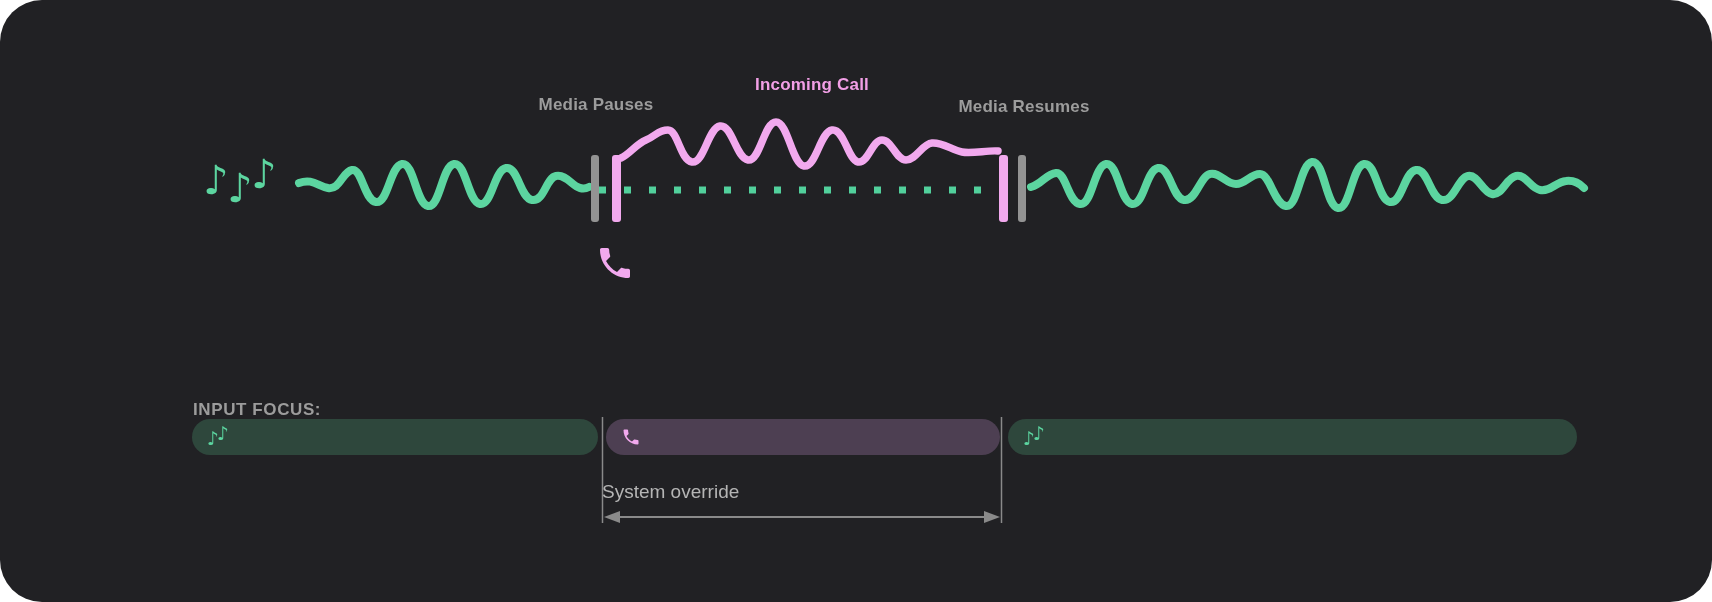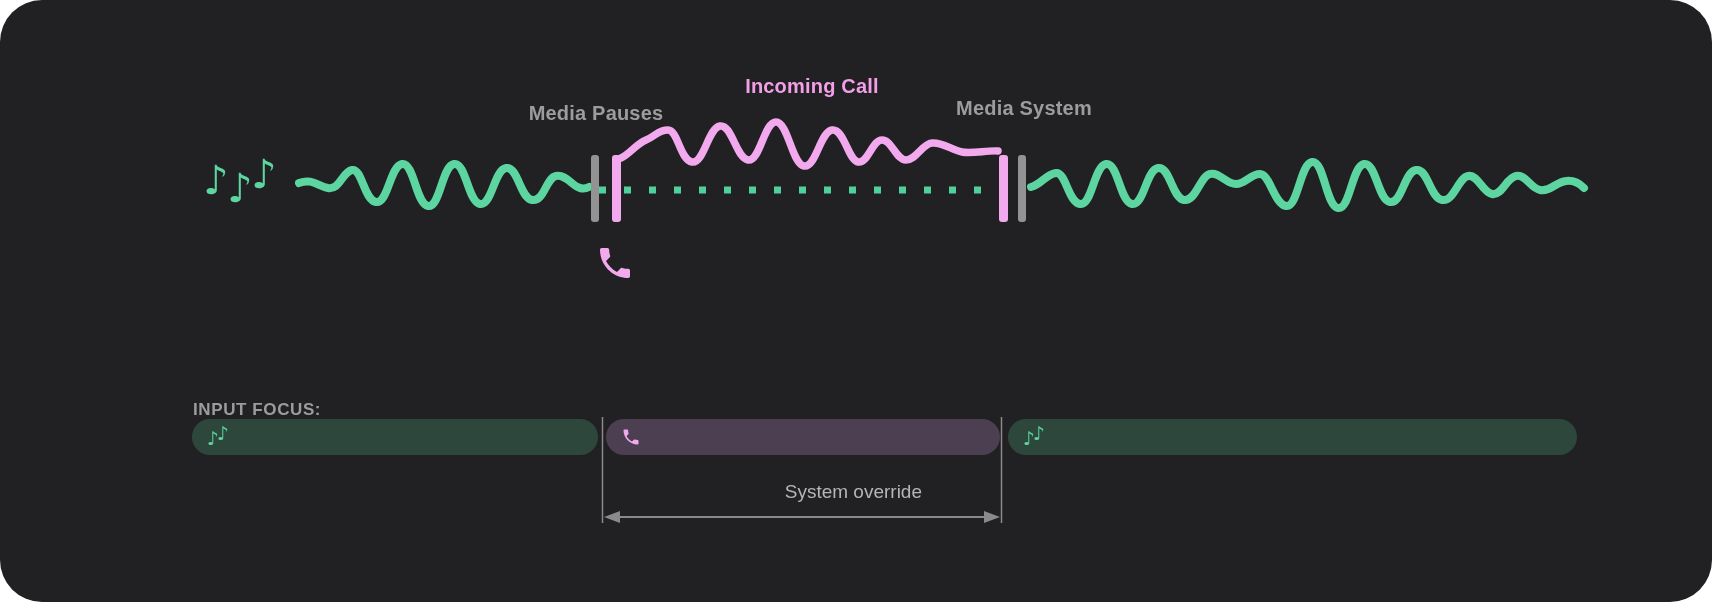--- a/index.html
+++ b/index.html
@@ -14,21 +14,21 @@
     --annotation-gray:#B5B5B5;
     --guide-gray:#8A8A8A;
     --dot-green:#52D09C;
   }
   html,body{margin:0;padding:0;background:#ffffff;}
   body{font-family:"Liberation Sans","DejaVu Sans",sans-serif;}
   .card{
     position:relative;width:1712px;height:602px;
     background:var(--card-bg,#212124);border-radius:42px;overflow:hidden;
   }
-  .lbl{position:absolute;font-weight:700;font-size:20px;color:var(--label-gray);
+  .lbl{position:absolute;font-weight:700;font-size:17px;color:var(--label-gray);
        text-align:center;white-space:nowrap;letter-spacing:.2px;}
   .lbl.pink{color:var(--incoming-pink);}
   .wave-svg{position:absolute;left:0;top:0;pointer-events:none;}
   .wave{fill:none;stroke-linecap:round;stroke-linejoin:round;}
   .wave.green{stroke:var(--media-green);stroke-width:8;}
   .wave.pink{stroke:var(--call-pink);stroke-width:7.5;}
   .dotline{stroke:var(--dot-green);stroke-width:7;stroke-dasharray:7 18;}
   .marker-gray{fill:var(--marker-gray);}
   .marker-pink{fill:var(--call-pink);}
   .guide{stroke:var(--guide-gray);stroke-width:1.5;}
@@ -42,33 +42,33 @@
   .focus-heading{position:absolute;left:193px;top:384px;font-size:17px;font-weight:700;
        color:var(--label-gray);letter-spacing:.6px;margin-top:16px;}
   .focus-bar{position:absolute;top:419px;height:36px;border-radius:18px;
        display:flex;align-items:center;padding-left:15px;box-sizing:border-box;}
   .focus-bar.media{background:var(--media-green-dim);}
   .focus-bar.call{background:var(--call-pink-dim);}
   .bar-notes{position:relative;width:30px;height:26px;color:var(--media-green);}
   .bar-notes span{position:absolute;font-family:"DejaVu Sans",sans-serif;font-size:19px;line-height:1;}
   .bar-notes .n1{left:0;top:5px;}
   .bar-notes .n2{left:10px;top:0;}
-  .system-override-label{position:absolute;left:602px;top:481px;width:320px;text-align:right;
+  .system-override-label{position:absolute;left:602px;top:481px;width:320px;text-align:left;
        font-size:19px;font-weight:400;color:var(--annotation-gray);}
 </style>
 </head>
 <body>
 
 <div class="card">
 
-  <div class="lbl" style="left:506px;top:102px;width:180px;">Media Pauses</div>
+  <div class="lbl" style="left:506px;top:95px;width:180px;">Media Pauses</div>
 
   <div class="lbl pink" style="left:722px;top:75px;width:180px;">Incoming Call</div>
 
-  <div class="lbl" style="left:929px;top:97px;width:190px;">Media System</div>
+  <div class="lbl" style="left:929px;top:97px;width:190px;">Media Resumes</div>
 
   <div class="notes-cluster" style="left:203px;top:150px;width:75px;height:70px;">
     <span style="left:0;top:10px;font-size:40px;">♪</span>
     <span style="left:24px;top:18px;font-size:40px;">♪</span>
     <span style="left:48px;top:4px;font-size:40px;">♪</span>
   </div>
 
   <div class="phone-wrap" style="left:595px;top:243px;">
     <svg width="40" height="40" viewBox="0 0 24 24">
       <path class="phone-fill" d="M6.62 10.79c1.44 2.83 3.76 5.14 6.59 6.59l2.2-2.2c.27-.27.67-.36 1.02-.24 1.12.37 2.33.57 3.57.57.55 0 1 .45 1 1V20c0 .55-.45 1-1 1-9.39 0-17-7.61-17-17 0-.55.45-1 1-1h3.5c.55 0 1 .45 1 1 0 1.25.2 2.45.57 3.57.11.35.03.74-.24 1.02l-2.2 2.2z"></path>

